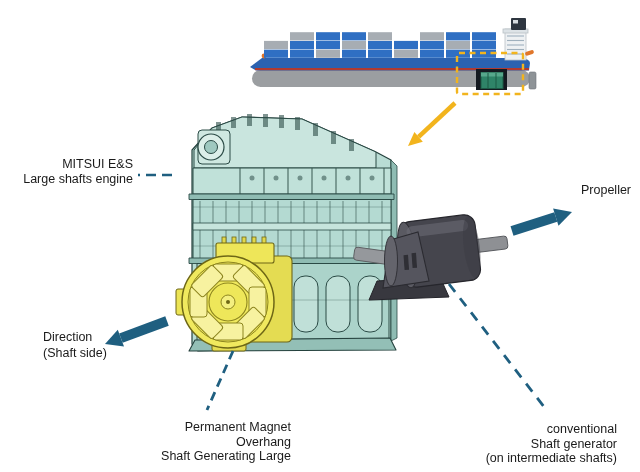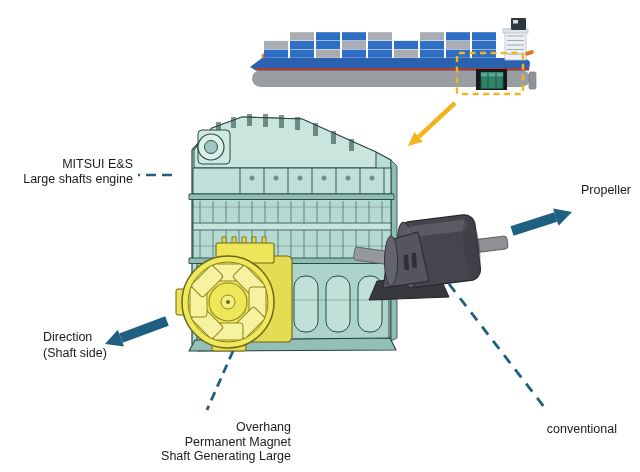--- a/index.html
+++ b/index.html
@@ -225,22 +225,24 @@
   </div>
 
   <div class="label" style="left:581px;top:183px;">Propeller</div>
 
   <div class="label dir" style="left:43px;top:330px;">
     <div>Direction</div>
     <div>(Shaft side)</div>
   </div>
 
   <div class="label center" style="left:121px;top:420px;width:170px;">
+    <div>Permanent Magnet</div>
     <div>Overhang</div>
-    <div>Permanent Magnet</div>
     <div>Shaft Generating Large</div>
   </div>
 
   <div class="label center" style="left:447px;top:422px;width:170px;">
     <div>conventional</div>
+    <div>Shaft generator</div>
+    <div>(on intermediate shafts)</div>
   </div>
 
 </div>
 
 </body></html>

